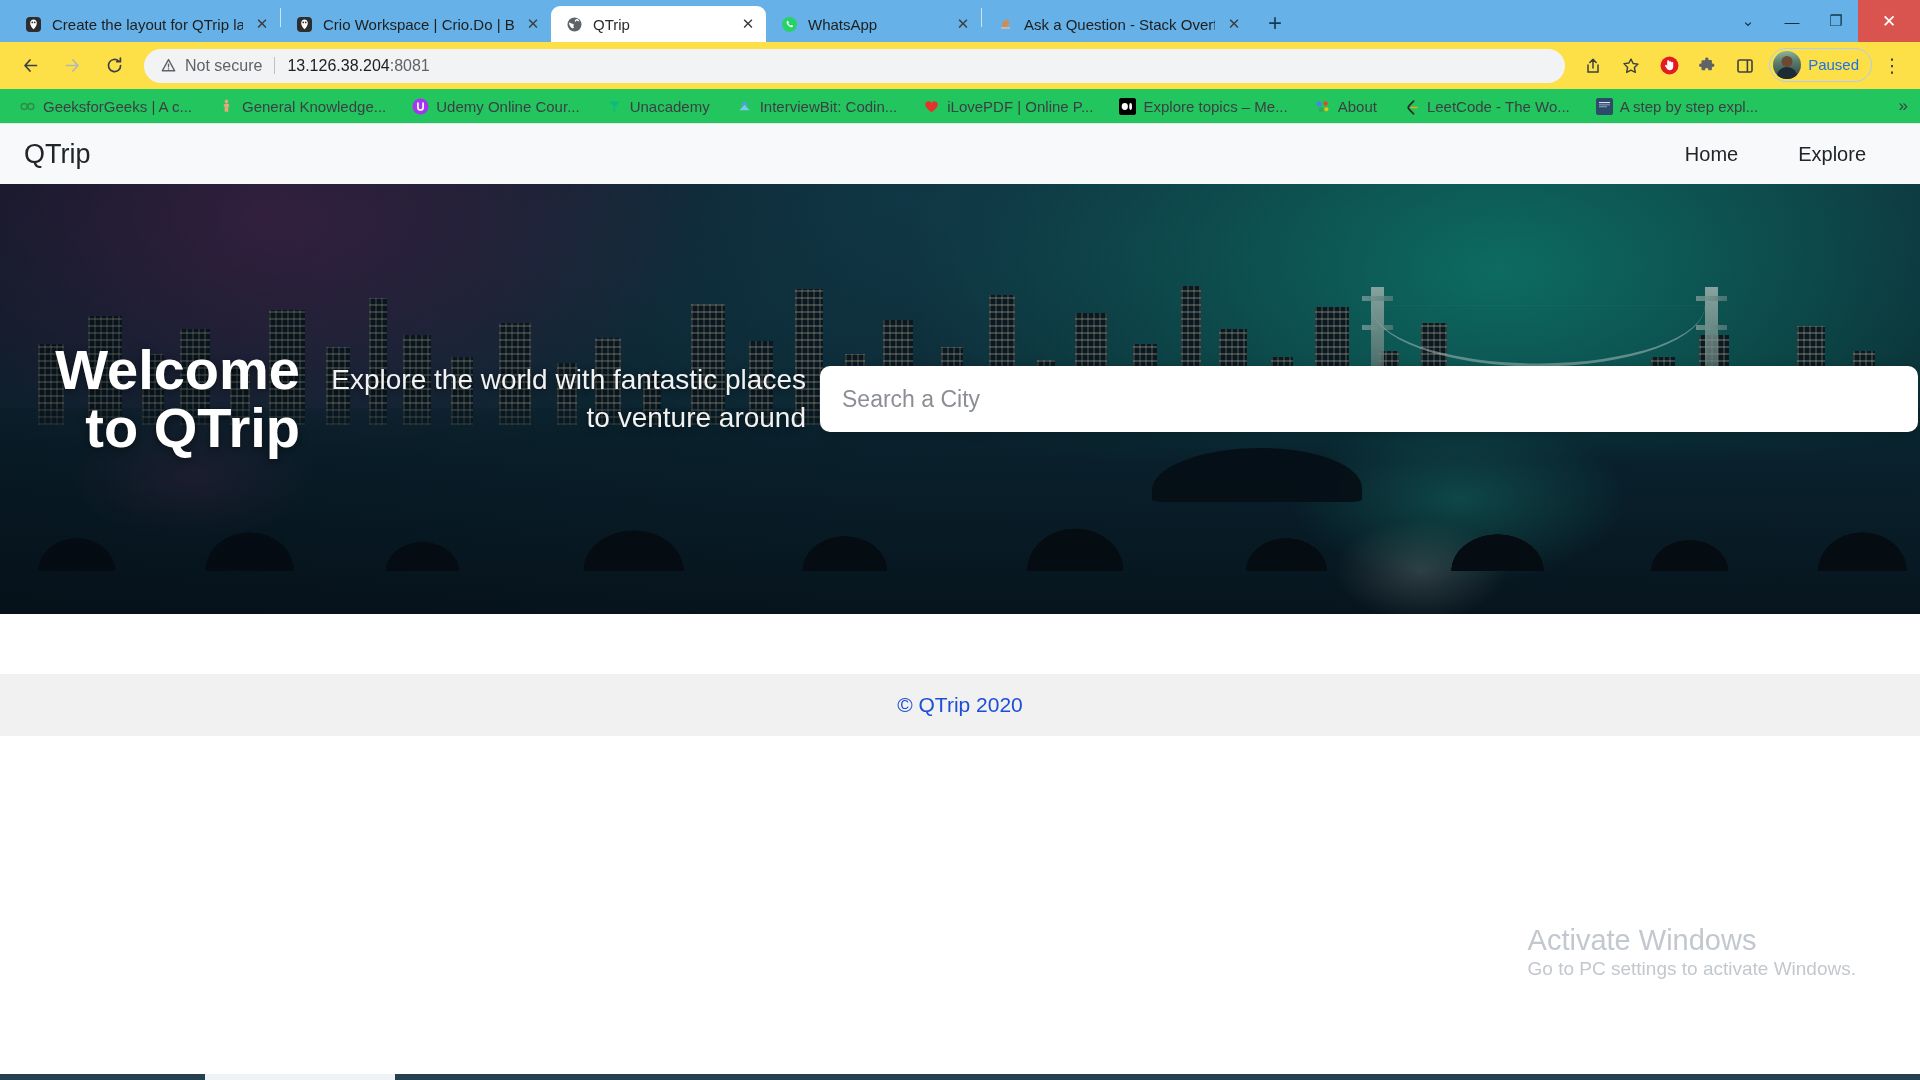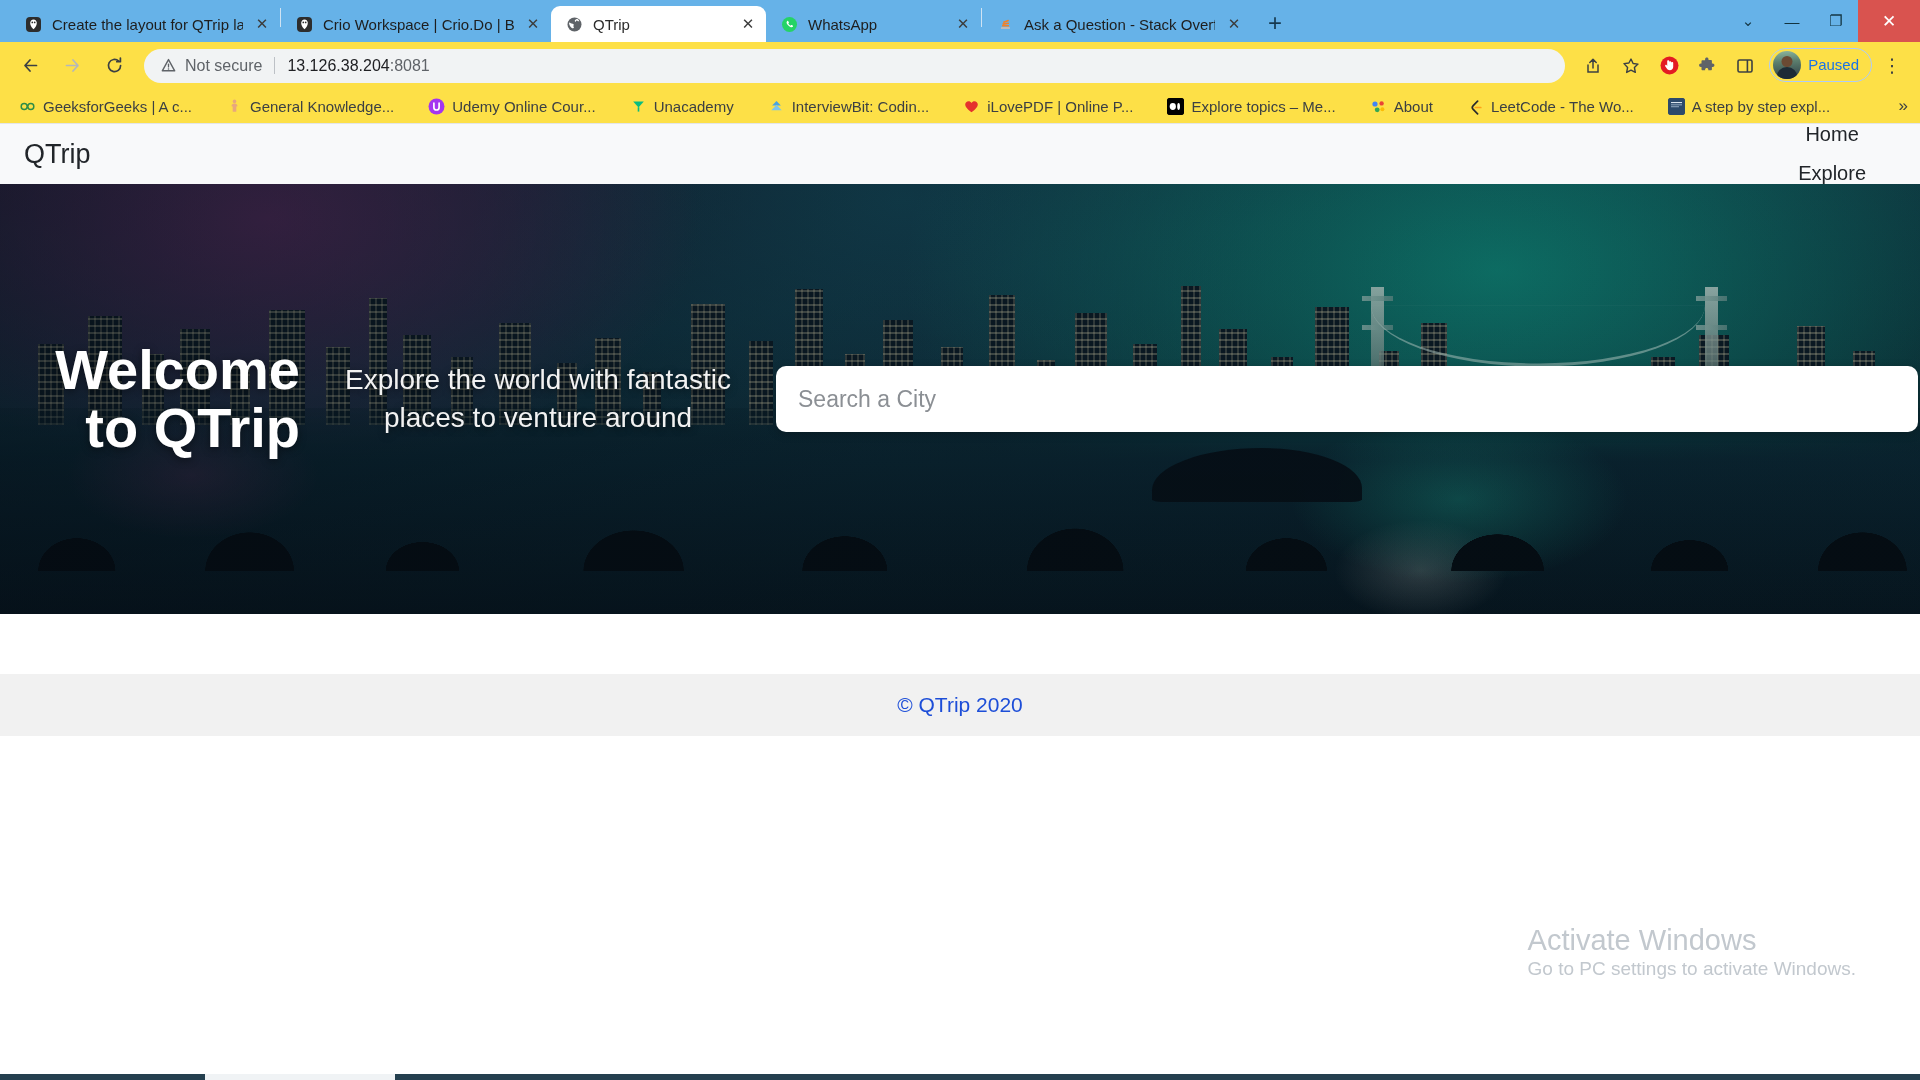--- a/index.html
+++ b/index.html
@@ -105,22 +105,22 @@
   .avatar::before {
     content:""; position:absolute; left:50%; bottom:0;
     transform:translateX(-50%);
     width:21px; height:12px; border-radius:11px 11px 0 0;
     background:#1d2b36;
   }
   .paused-label { font-size:15px; color:#1a73e8; white-space:nowrap; }
 
   
   .bookmarks {
-    height:35px; background:#fde047; display:flex; align-items:center;
-    padding:0 10px; gap:16px; border-bottom:1px solid #e4e6e8;
+    height:35px; background:#22c55e; display:flex; align-items:center;
+    padding:0 10px; gap:8px; border-bottom:1px solid #e4e6e8;
     position:relative;
   }
   .bm {
     display:flex; align-items:center; gap:7px;
     padding:4px 9px; border-radius:4px; flex:0 0 auto;
   }
   .bm-ico {
     width:17px; height:17px; flex:0 0 auto; border-radius:3px;
     display:flex; align-items:center; justify-content:center;
     font-size:11px; overflow:hidden; line-height:1;
@@ -138,21 +138,21 @@
     position:absolute; top:124px; left:0; right:0; bottom:0;
     background:#fff; overflow:hidden;
   }
 
   .site-nav {
     height:60px; background:#f8f9fa;
     display:flex; align-items:center; justify-content:space-between;
     padding:0 24px;
   }
   .brand { font-size:27px; color:#212529; font-weight:400; }
-  .nav-links { display:flex; align-items:center; gap:0;flex-direction:column; }
+  .nav-links { display:flex; align-items:center; gap:0; }
   .nav-link {
     font-size:20px; color:#212529; padding:8px 30px; white-space:nowrap;
   }
 
   .hero {
     height:430px; position:relative; overflow:hidden;
     background:#0a1420;
   }
   .hero-bg { position:absolute; inset:0; }
   .hero-sky {
@@ -239,22 +239,22 @@
   .hero-inner {
     position:relative; height:100%;
     display:flex; align-items:center; padding:0 0 0 8px;
   }
   .hero-title {
     color:#fff; font-size:56px; line-height:1.04; font-weight:700;
     text-align:right; width:292px; flex:0 0 auto;
     text-shadow:0 2px 8px rgba(0,0,0,.45);
   }
   .hero-sub {
-    color:#f2f2f2; font-size:28px; line-height:1.34; text-align:center;
-    width:476px; flex:0 0 auto; padding:0 14px;
+    color:#f2f2f2; font-size:28px; line-height:1.34; text-align:right;
+    width:520px; flex:0 0 auto; padding:0 14px;
     text-shadow:0 2px 7px rgba(0,0,0,.5);
   }
   .search-wrap { flex:1 1 auto; padding-right:2px; }
   .search-input {
     width:100%; height:66px; background:#fff;
     border:none; border-radius:10px; outline:none;
     font-size:23px; color:#212529; padding:0 22px;
     font-family:"Liberation Sans", sans-serif;
     box-shadow:0 2px 10px rgba(0,0,0,.22);
   }

